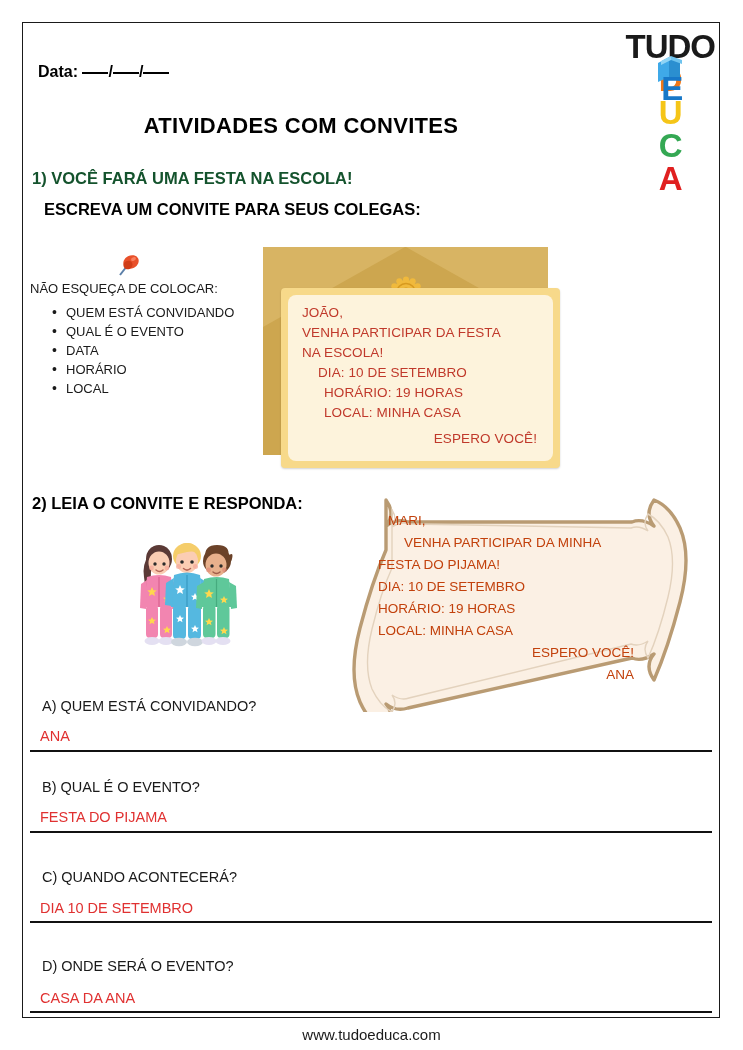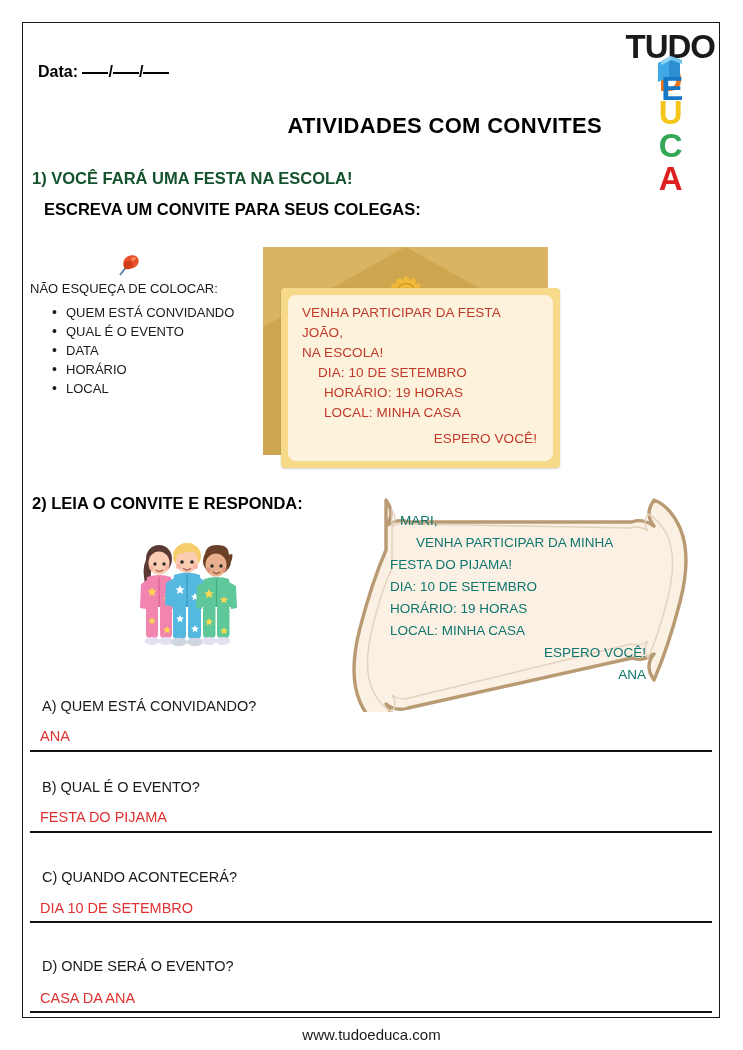--- a/index.html
+++ b/index.html
@@ -98,21 +98,21 @@
     font-weight: bold;
     z-index: 3;
   }
 
   
   .title {
     position: absolute;
     left: 0;
     top: 113px;
     width: 602px;
-    text-align: right;
+    text-align: center;
     font-size: 22px;
     font-weight: bold;
     color: #000;
     letter-spacing: .3px;
   }
 
   
   .q1-line1 {
     position: absolute;
     left: 32px;
@@ -268,22 +268,21 @@
     height: 220px;
   }
   .card2 svg { position: absolute; left: 0; top: 0; }
   .card2-text {
     position: absolute;
     left: 26px;
     top: 18px;
     width: 290px;
     font-size: 13.5px;
     line-height: 22px;
-    color: #0f766e;
-    margin-left: 12px;
+    color: #c2410c;
   }
   .card2-text .c { text-align: left; }
   .card2-text .ind { padding-left: 26px; }
   .card2-text .ind2 { padding-left: 10px; }
   .card2-text .rt { text-align: right; padding-right: 34px; }
 
   
   .ans-q {
     position: absolute;
     left: 42px;
@@ -391,22 +390,22 @@
         </g>
         <circle cx="18" cy="18" r="9.5" fill="none" stroke="#d79a20" stroke-width="1.6"></circle>
         <circle cx="18" cy="18" r="5" fill="#e8a92c"></circle>
         <circle cx="18" cy="18" r="5" fill="none" stroke="#d79a20" stroke-width="1.2"></circle>
       </svg>
     </div>
 
     <div class="card1">
       <div class="card1-inner">
         <div class="card1-text">
+          <div>JOÃO,</div>
           <div>VENHA PARTICIPAR DA FESTA</div>
-          <div>JOÃO,</div>
           <div>NA ESCOLA!</div>
           <div class="indent1">DIA: 10 DE SETEMBRO</div>
           <div class="indent2">HORÁRIO: 19 HORAS</div>
           <div class="indent2">LOCAL: MINHA CASA</div>
           <div class="right">ESPERO VOCÊ!</div>
         </div>
       </div>
     </div>
   </div>
 

